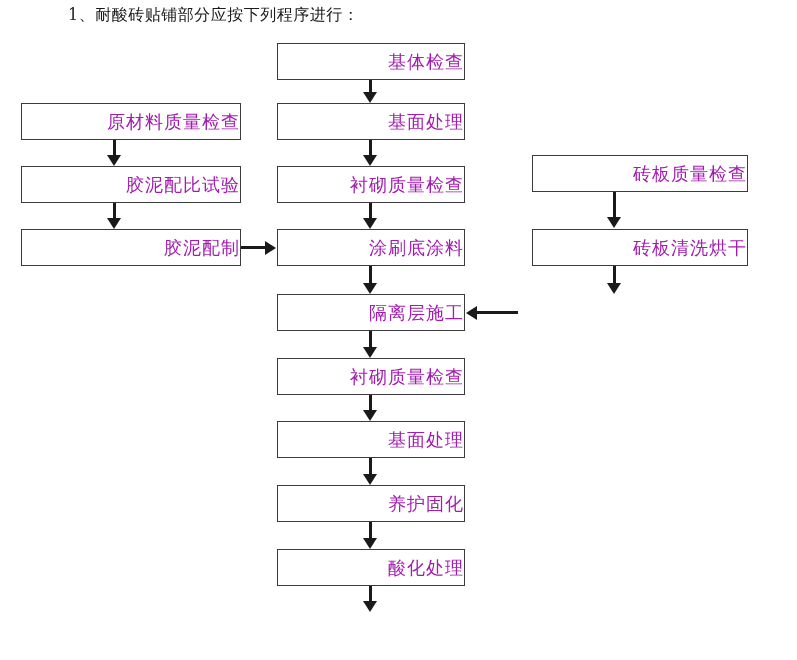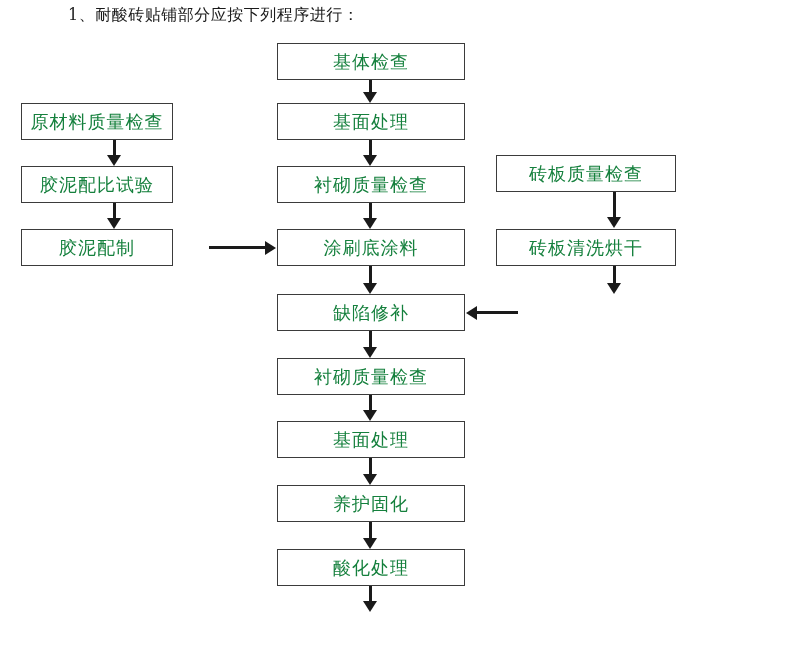--- a/index.html
+++ b/index.html
@@ -35,33 +35,33 @@
     height: 660px;
   }
 
   .node {
     position: absolute;
     box-sizing: border-box;
     background: #ffffff;
     border: 1.6px solid #3b3b3b;
     display: flex;
     align-items: center;
-    justify-content: center;
+    justify-content: flex-end;
     font-size: 18px;
     line-height: 1;
     letter-spacing: 1px;
-    color: #15803d;
+    color: #a21caf;
     white-space: nowrap;
     z-index: 3;
   }
 
   
   .col-center { left: 277px; width: 188px; height: 37px; }
-  .col-left   { left: 21px;  width: 152px; height: 37px; }
-  .col-right  { left: 496px; width: 180px; height: 37px; font-family: Liberation Serif, serif; }
+  .col-left   { left: 21px;  width: 220px; height: 37px; }
+  .col-right  { left: 532px; width: 216px; height: 37px; font-family: Liberation Serif, serif; }
 
   
   .v-line {
     position: absolute;
     width: 3px;
     background: #1a1a1a;
     z-index: 1;
   }
   .v-head {
     position: absolute;
@@ -110,21 +110,21 @@
   <div class="node col-center" style="top:103px">
       <span>基面处理</span>
     </div>
   <div class="node col-center" style="top:166px">
       <span>衬砌质量检查</span>
     </div>
   <div class="node col-center" style="top:229px">
       <span>涂刷底涂料</span>
     </div>
   <div class="node col-center" style="top:294px">
-      <span>缺陷修补</span>
+      <span>隔离层施工</span>
     </div>
   <div class="node col-center" style="top:358px">
       <span>衬砌质量检查</span>
     </div>
   <div class="node col-center" style="top:421px">
       <span>基面处理</span>
     </div>
   <div class="node col-center" style="top:549px">
       <span>酸化处理</span>
     </div>

